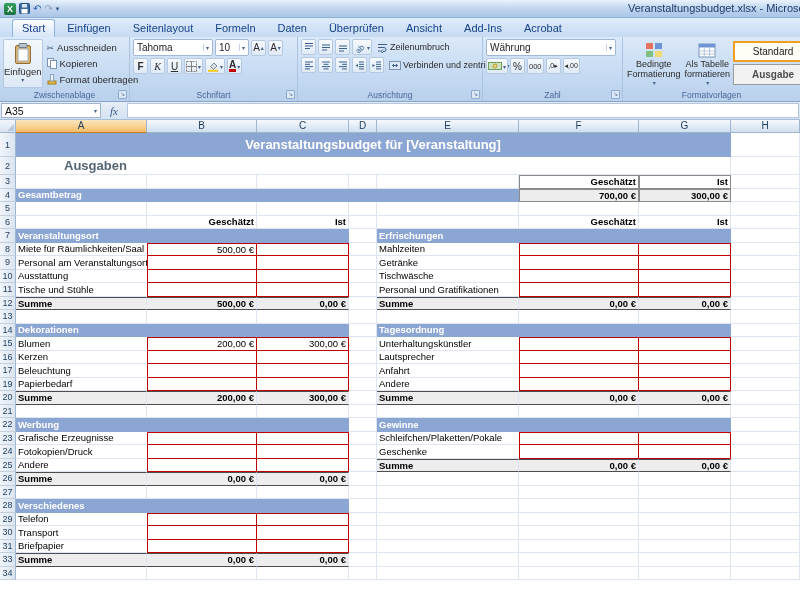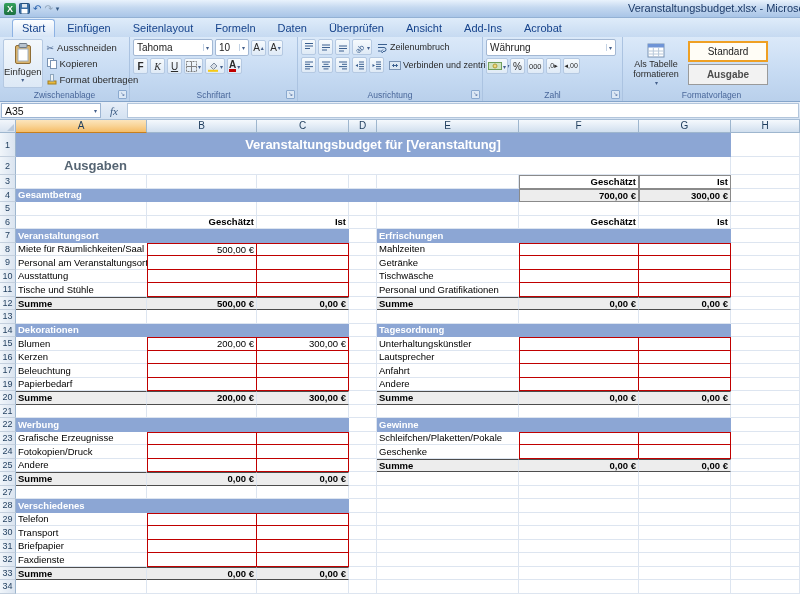--- a/index.html
+++ b/index.html
@@ -290,20 +290,30 @@
         </div>
     </div>
     <span class="glabel">Zahl</span>
     <span class="launcher">↘</span>
   </div>
 
   <div class="group" style="flex:1;overflow:hidden;border-right:none">
     <div class="stylesinner">
       <div class="stackbtn">
         <svg width="20" height="17" viewBox="0 0 20 17">
+            <rect x="2" y="1" width="7" height="6" fill="#e5735f"></rect>
+            <rect x="11" y="1" width="7" height="6" fill="#6f94d6"></rect>
+            <rect x="2" y="9" width="7" height="6" fill="#7fbf7f"></rect>
+            <rect x="11" y="9" width="7" height="6" fill="#f0d977"></rect>
+          </svg>
+        <span class="stacklabel">Bedingte Formatierung</span>
+        <span class="tiny">▾</span>
+      </div>
+      <div class="stackbtn">
+        <svg width="20" height="17" viewBox="0 0 20 17">
             <rect x="2" y="2" width="16" height="13" fill="#fff" stroke="#7a93b3"></rect>
             <rect x="2" y="2" width="16" height="3.5" fill="#6f94d6"></rect>
             <path d="M7.3 5.5V15M12.6 5.5V15M2 9h16M2 12h16" stroke="#b8c8da"></path>
           </svg>
         <span class="stacklabel">Als Tabelle formatieren</span>
         <span class="tiny">▾</span>
       </div>
       <div class="gallery">
         <div class="style-chip selchip">Standard</div>
         <div class="style-chip output">Ausgabe</div>
@@ -628,31 +638,20 @@
       <div class="cell c-item" style="width: 131px; border-right: none;">Briefpapier</div>
       <div class="cell c-input" style="width: 110px; border-top: none;"></div>
       <div class="cell c-input" style="width: 92px; border-top: none; border-left: none;"></div>
       <div class="cell" style="width: 28px;"></div>
       <div class="cell" style="width: 142px;"></div>
       <div class="cell" style="width: 120px;"></div>
       <div class="cell" style="width: 92px;"></div>
       <div class="cell" style="width: 69px;"></div>
     </div>
     <div class="grow" style="height: 13.5px;">
-      <div class="rh">32</div>
-      <div class="cell c-item" style="width: 131px; border-right: none;">Faxdienste</div>
-      <div class="cell c-input" style="width: 110px; border-top: none;"></div>
-      <div class="cell c-input" style="width: 92px; border-top: none; border-left: none;"></div>
-      <div class="cell" style="width: 28px;"></div>
-      <div class="cell" style="width: 142px;"></div>
-      <div class="cell" style="width: 120px;"></div>
-      <div class="cell" style="width: 92px;"></div>
-      <div class="cell" style="width: 69px;"></div>
-    </div>
-    <div class="grow" style="height: 13.5px;">
       <div class="rh">33</div>
       <div class="cell c-sumlabel" style="width: 131px;">Summe</div>
       <div class="cell c-sumval" style="width: 110px;">0,00 €</div>
       <div class="cell c-sumval" style="width: 92px;">0,00 €</div>
       <div class="cell" style="width: 28px;"></div>
       <div class="cell" style="width: 142px;"></div>
       <div class="cell" style="width: 120px;"></div>
       <div class="cell" style="width: 92px;"></div>
       <div class="cell" style="width: 69px;"></div>
     </div>

